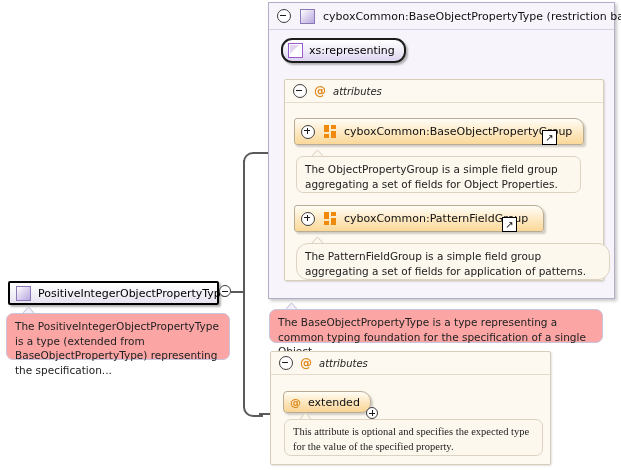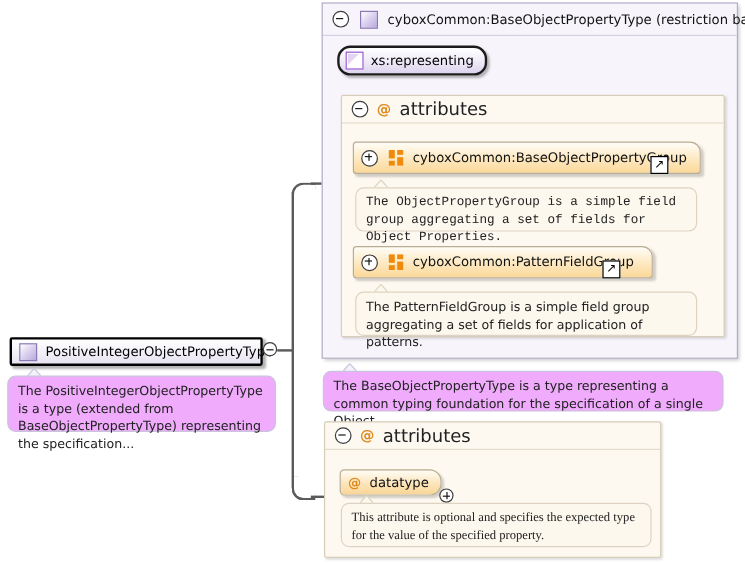--- a/index.html
+++ b/index.html
@@ -44,21 +44,21 @@
   }
   .sq-icon {
     width: 13px; height: 13px;
     border: 1px solid #8a79b5;
     background: linear-gradient(135deg, #ffffff 0%, #ded5f0 45%, #b9a8de 100%);
     flex: 0 0 auto;
   }
 
   
   .anno {
-    background: #f0abfc;
+    background: #fca5a5;
     border: 1px solid #c9c4dc;
     border-radius: 7px;
     padding: 5px 7px 5px 8px;
     font-size: 10.5px;
     line-height: 14.5px;
     color: #222222;
   }
   .anno.beige {
     background: #fdf8ee;
     border-color: #ded3c2;
@@ -172,22 +172,23 @@
     border-bottom: 1px solid #e6dccb;
   }
   .attrbox-header .at {
     margin-left: 7px;
     color: #e08a1e;
     font-size: 12px;
     font-weight: bold;
   }
   .attrbox-header .title {
     margin-left: 7px;
-    font-size: 15px;
+    font-size: 10px;
     color: #222222;
+    font-style: italic;
   }
 
   
   .grouprow {
     position: absolute;
     display: flex;
     align-items: center;
     height: 25px;
     padding-left: 6px;
     padding-right: 18px;
@@ -324,59 +325,59 @@
         <i></i>
         <i></i>
         <i></i>
     </span>
     <span class="label">cyboxCommon:BaseObjectPropertyGroup</span>
   </div>
   <div class="linkicon" style="left:542px; top:130px;">↗</div>
 
   <div class="tail-b abs" style="left:311px; top:150px;"></div>
   <div class="tail-edge-v tail-edge-b abs" style="left:311px; top:150px;"></div>
-  <div class="anno beige abs" style="left:296px; top:156px; width:285px; height:37px;font-family:Liberation Mono, monospace;">
+  <div class="anno beige abs" style="left:296px; top:156px; width:285px; height:37px;">
     <span>The ObjectPropertyGroup is a simple field group aggregating a set of fields for Object Properties.</span>
   </div>
 
   <div class="grouprow" style="left:294px; top:205px; width:224px;">
     <span class="toggle plus"></span>
     <span class="group-icon" style="margin-left:9px;">
       <i></i>
         <i></i>
         <i></i>
         <i></i>
     </span>
     <span class="label">cyboxCommon:PatternFieldGroup</span>
   </div>
   <div class="linkicon" style="left:502px; top:217px;">↗</div>
 
   <div class="tail-b abs" style="left:311px; top:237px;"></div>
   <div class="tail-edge-v tail-edge-b abs" style="left:311px; top:237px;"></div>
-  <div class="anno beige abs" style="left:296px; top:243px; width:285px; height:37px;">
+  <div class="anno beige abs" style="left:296px; top:243px; width:314px; height:37px;border-radius:12px;">
     <span>The PatternFieldGroup is a simple field group aggregating a set of fields for application of patterns.</span>
   </div>
 
   <div class="tail-b abs" style="left:285px; top:303px; background:#f4f2fa;"></div>
   <div class="tail-edge-v abs" style="left:285px; top:303px;"></div>
   <div class="anno abs" style="left:269px; top:309px; width:334px; height:34px;">
     <span>The BaseObjectPropertyType is a type representing a common typing foundation for the specification of a single Object...</span>
   </div>
 
   <div class="attrbox abs" style="left:270px; top:351px; width:281px; height:114px;">
     <div class="attrbox-header">
       <span class="toggle"></span>
       <span class="at">@</span>
       <span class="title">attributes</span>
     </div>
   </div>
 
   <div class="attrpill" style="left:283px; top:391px;">
     <span class="at">@</span>
-    <span class="label">datatype</span>
+    <span class="label">extended</span>
   </div>
   <div class="toggle plus abs" style="left:366px; top:395px;"></div>
 
   <div class="tail-b abs" style="left:299px; top:413px;"></div>
   <div class="tail-edge-v tail-edge-b abs" style="left:299px; top:413px;"></div>
   <div class="anno beige abs" style="left:284px; top:419px; width:259px; height:37px;font-family:Liberation Serif, serif;">
     <span>This attribute is optional and specifies the expected type for the value of the specified property.</span>
   </div>
 
 </div>

